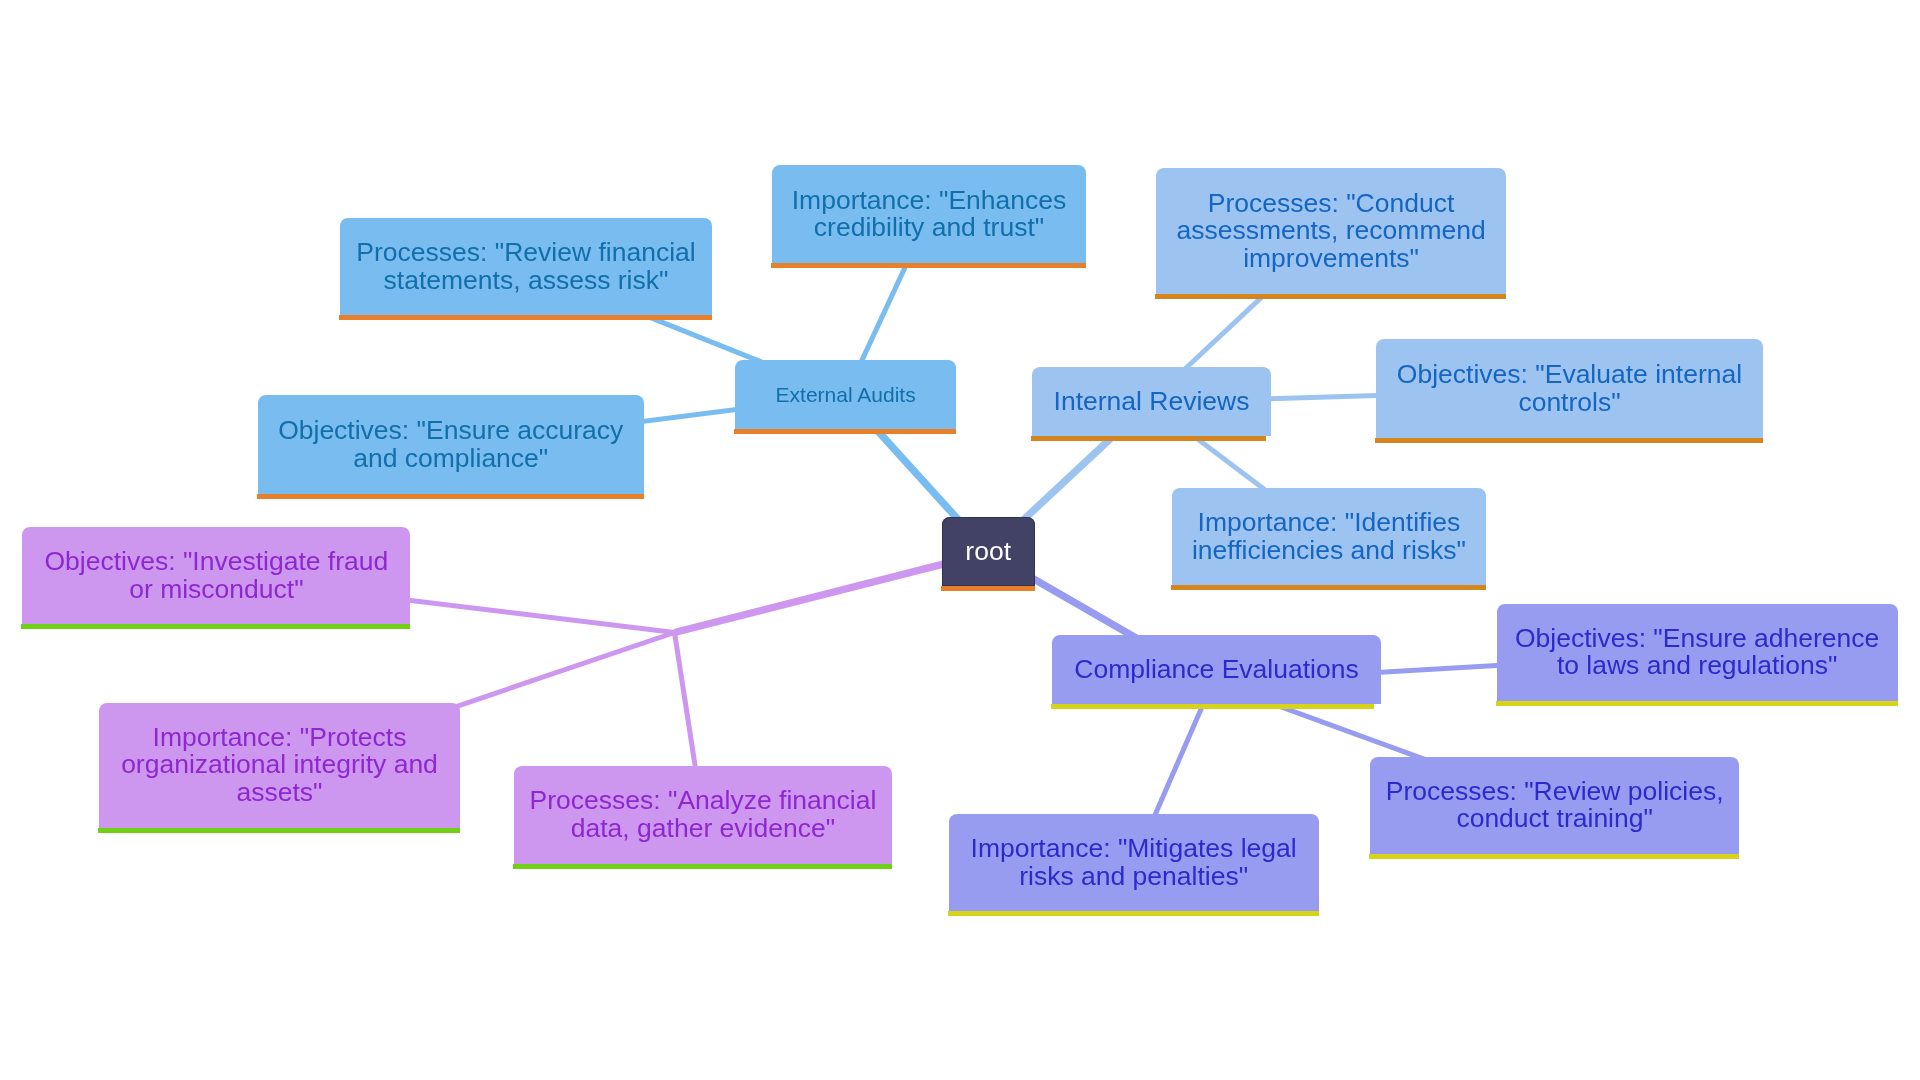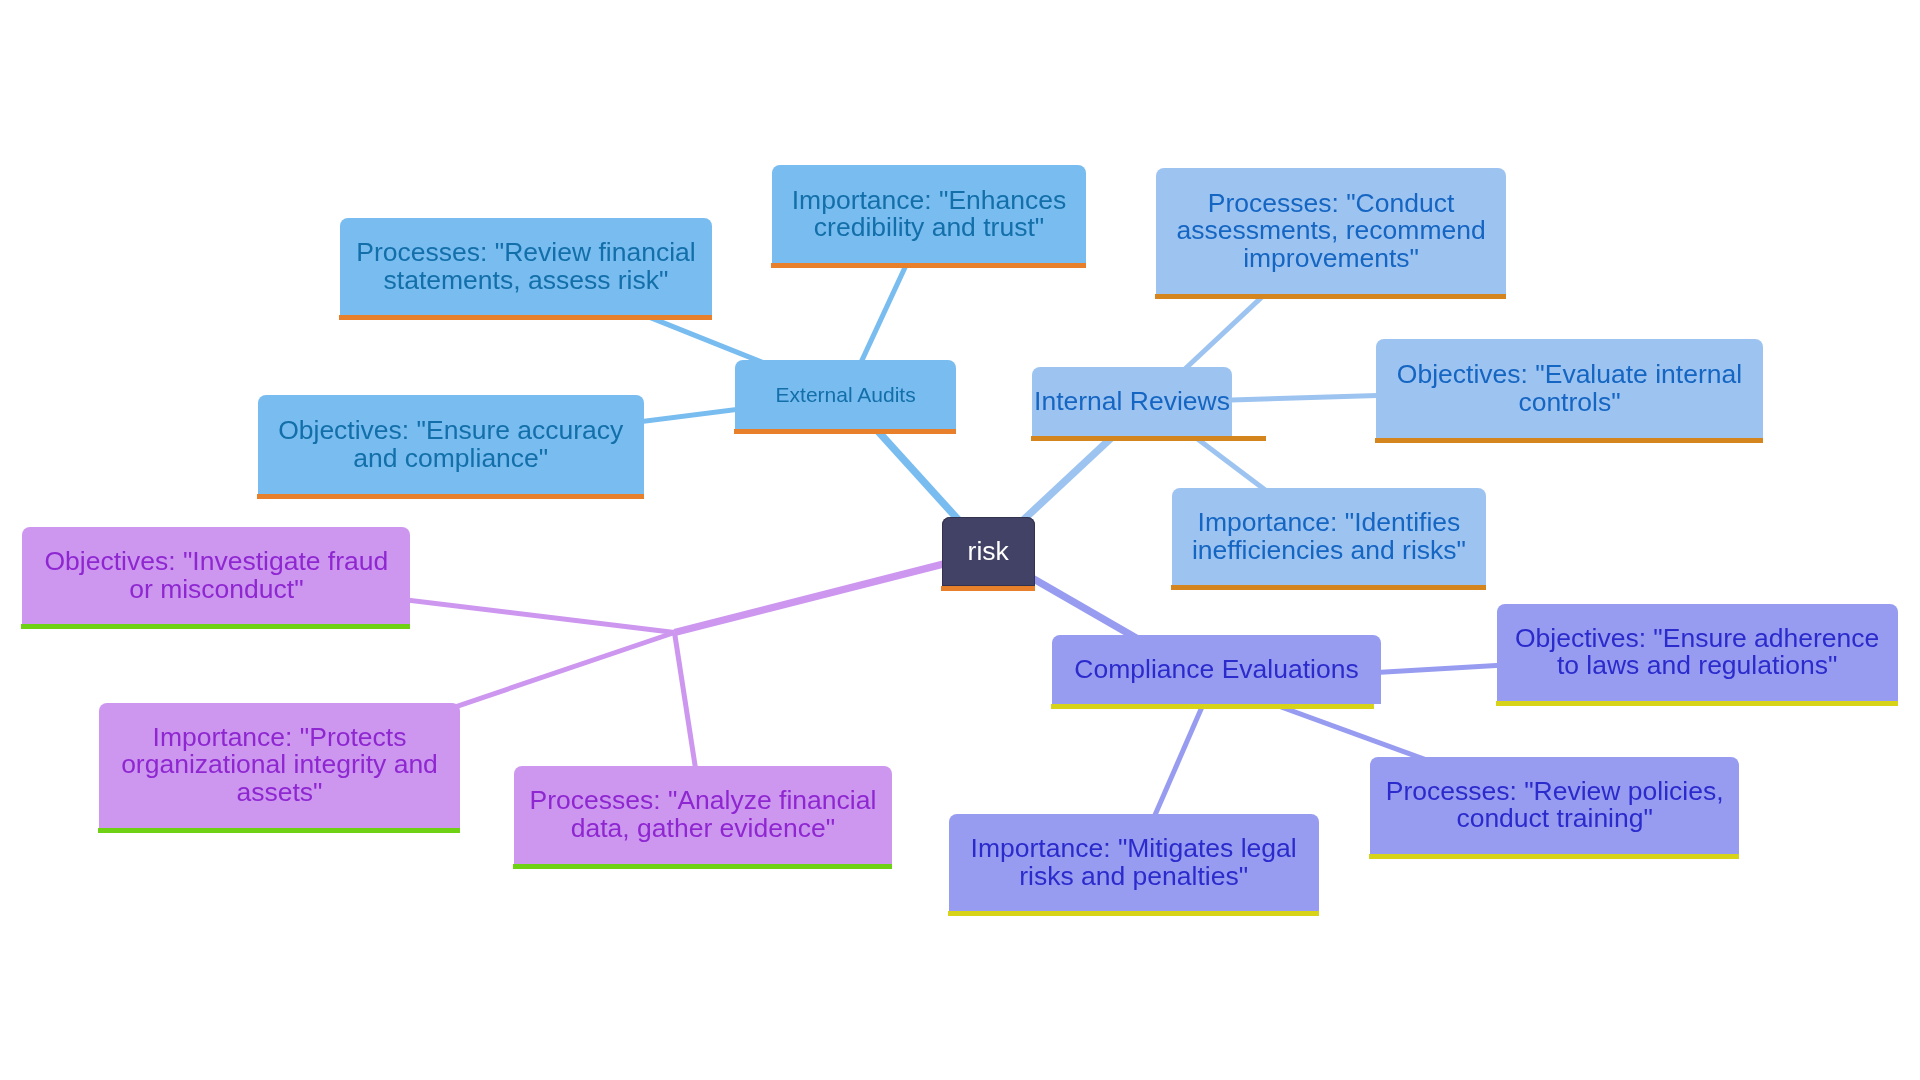--- a/index.html
+++ b/index.html
@@ -53,42 +53,42 @@
     <line class="edge branch3" x1="674.5" y1="632.5" x2="702.9" y2="816.2" stroke-width="5" stroke="#cd97f0"></line>
     <line class="edge branch4" x1="988.2" y1="552.7" x2="1212.8" y2="682.1" stroke-width="7.4" stroke="#979cf1"></line>
     <line class="edge branch4" x1="1212.8" y1="682.1" x2="1697.2" y2="653.8" stroke-width="5" stroke="#979cf1"></line>
     <line class="edge branch4" x1="1212.8" y1="682.1" x2="1554.7" y2="806.7" stroke-width="5" stroke="#979cf1"></line>
     <line class="edge branch4" x1="1212.8" y1="682.1" x2="1133.7" y2="864" stroke-width="5" stroke="#979cf1"></line>
   </svg>
 
   <div id="nodes">
     <div class="node branch-root" style="left:941.7px;top:517.2px;width:93.0px;height:68.5px;">
       <div class="bar" style="width: 94px; background: rgb(232, 128, 43);"></div>
-      <div class="body" style="font-size: 26.5px; background: rgb(66, 66, 102); color: rgb(255, 255, 255);">risk</div>
+      <div class="body" style="font-size: 26.5px; background: rgb(66, 66, 102); color: rgb(255, 255, 255);">root</div>
     </div>
     <div class="node branch1" style="left:735.3px;top:359.8px;width:220.6px;height:69.0px;">
       <div class="bar" style="width: 221.6px; background: rgb(232, 128, 43);"></div>
       <div class="body" style="font-size: 21px; background: rgb(120, 188, 240); color: rgb(19, 111, 169);">External Audits</div>
     </div>
     <div class="node branch1" style="left:340.0px;top:218.0px;width:372.0px;height:97.4px;">
       <div class="bar" style="width: 373px; background: rgb(232, 128, 43);"></div>
       <div class="body" style="font-size: 26.5px; background: rgb(120, 188, 240); color: rgb(19, 111, 169);">Processes: "Review financial
 statements, assess risk"</div>
     </div>
     <div class="node branch1" style="left:772.0px;top:165.2px;width:314.0px;height:98.3px;">
       <div class="bar" style="width: 315px; background: rgb(232, 128, 43);"></div>
       <div class="body" style="font-size: 26.5px; background: rgb(120, 188, 240); color: rgb(19, 111, 169);">Importance: "Enhances
 credibility and trust"</div>
     </div>
     <div class="node branch1" style="left:257.5px;top:395.0px;width:386.5px;height:99.0px;">
       <div class="bar" style="width: 387.5px; background: rgb(232, 128, 43);"></div>
       <div class="body" style="font-size: 26.5px; background: rgb(120, 188, 240); color: rgb(19, 111, 169);">Objectives: "Ensure accuracy
 and compliance"</div>
     </div>
-    <div class="node branch2" style="left:1032.0px;top:366.5px;width:200px;height:69.5px;">
+    <div class="node branch2" style="left:1032.0px;top:366.5px;width:239px;height:69.5px;">
       <div class="bar" style="width: 235.4px; background: rgb(212, 133, 30);"></div>
       <div class="body" style="font-size: 26.5px; background: rgb(157, 196, 240); color: rgb(21, 101, 194);">Internal Reviews</div>
     </div>
     <div class="node branch2" style="left:1155.8px;top:167.9px;width:350.5px;height:126.0px;">
       <div class="bar" style="width: 351.5px; background: rgb(212, 133, 30);"></div>
       <div class="body" style="font-size: 26.5px; background: rgb(157, 196, 240); color: rgb(21, 101, 194);">Processes: "Conduct
 assessments, recommend
 improvements"</div>
     </div>
     <div class="node branch2" style="left:1376.0px;top:339.4px;width:387.0px;height:98.3px;">

